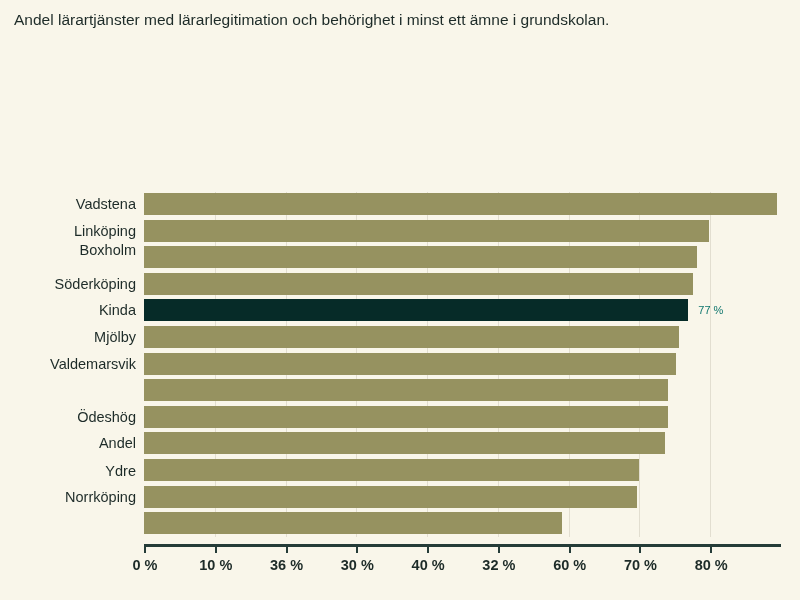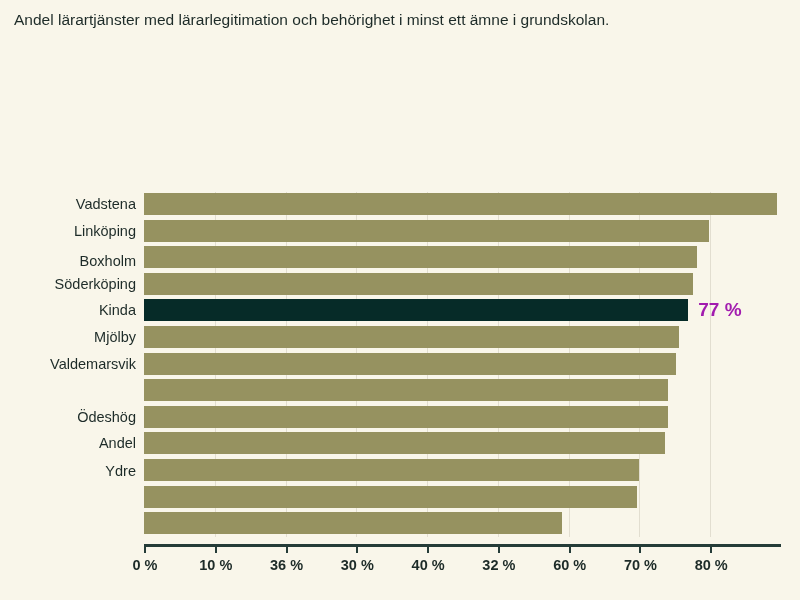--- a/index.html
+++ b/index.html
@@ -92,23 +92,23 @@
     height: 22px;
     background: #969260;
   }
   .bar.highlight {
     background: #062b28;
   }
   .bar-value {
     position: absolute;
     top: 50%;
     transform: translateY(-50%);
-    font-size: 19px;
-    font-weight: 700;
-    color: #a21caf;
+    font-size: 11px;
+    font-weight: 400;
+    color: #0f766e;
     white-space: nowrap;
   }
   .cat-label {
     position: absolute;
     right: 0;
     top: 50%;
     transform: translateY(-50%);
     font-size: 14.5px;
     font-weight: 400;
     color: #1d2b28;
@@ -177,21 +177,21 @@
   </div>
 
   <div class="plot-wrap">
     <div class="cat-labels">
         <div class="cat-row" style="top: 1px;">
           <span class="cat-label">Vadstena</span>
         </div>
         <div class="cat-row" style="top: 27.6px;">
           <span class="cat-label">Linköping</span>
         </div>
-        <div class="cat-row" style="top: 58px;">
+        <div class="cat-row" style="top: 47px;">
           <span class="cat-label">Boxholm</span>
         </div>
         <div class="cat-row" style="top: 80.8px;">
           <span class="cat-label">Söderköping</span>
         </div>
         <div class="cat-row" style="top: 107.4px;">
           <span class="cat-label">Kinda</span>
         </div>
         <div class="cat-row" style="top: 134px;">
           <span class="cat-label">Mjölby</span>
@@ -200,20 +200,23 @@
           <span class="cat-label">Valdemarsvik</span>
         </div>
         <div class="cat-row" style="top: 213.8px;">
           <span class="cat-label">Ödeshög</span>
         </div>
         <div class="cat-row" style="top: 240.4px;">
           <span class="cat-label">Andel</span>
         </div>
         <div class="cat-row" style="top: 268px;">
           <span class="cat-label">Ydre</span>
+        </div>
+        <div class="cat-row" style="top: 293.6px;">
+          <span class="cat-label">Norrköping</span>
         </div>
       </div>
     <div class="plot-area">
       <div class="gridlines">
           <div class="gridline" style="left: 70.7778px;"></div>
           <div class="gridline" style="left: 141.556px;"></div>
           <div class="gridline" style="left: 212.333px;"></div>
           <div class="gridline" style="left: 283.111px;"></div>
           <div class="gridline" style="left: 353.889px;"></div>
           <div class="gridline" style="left: 424.667px;"></div>

